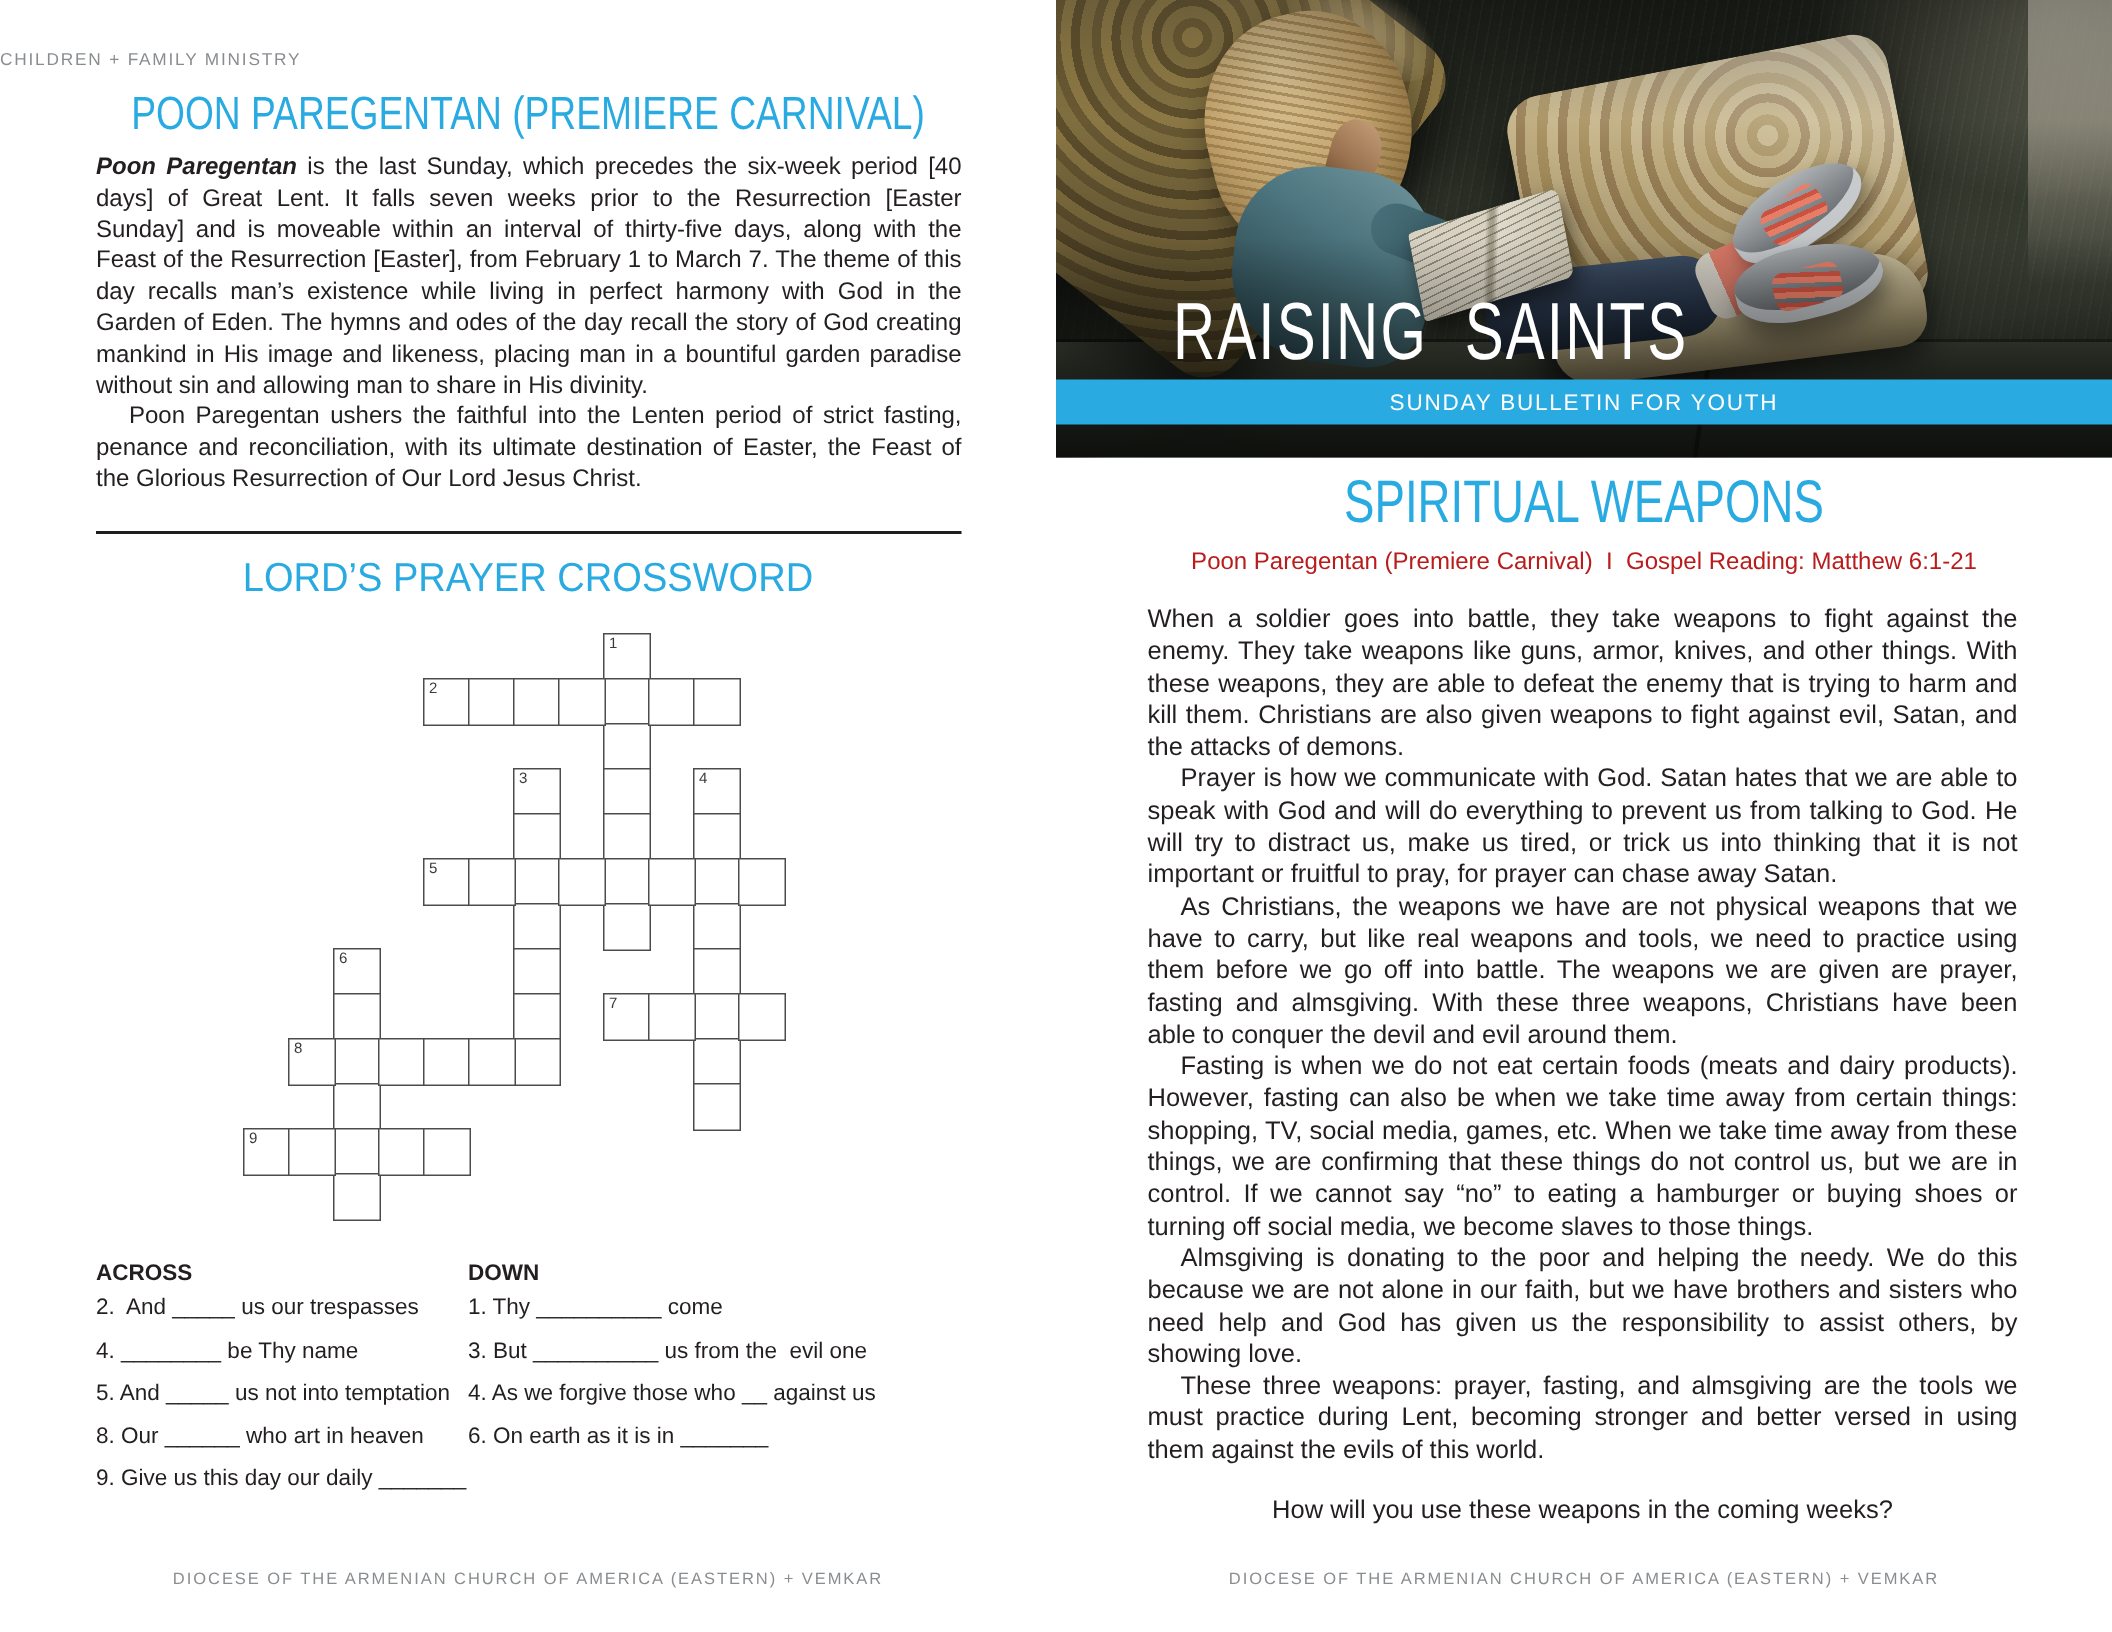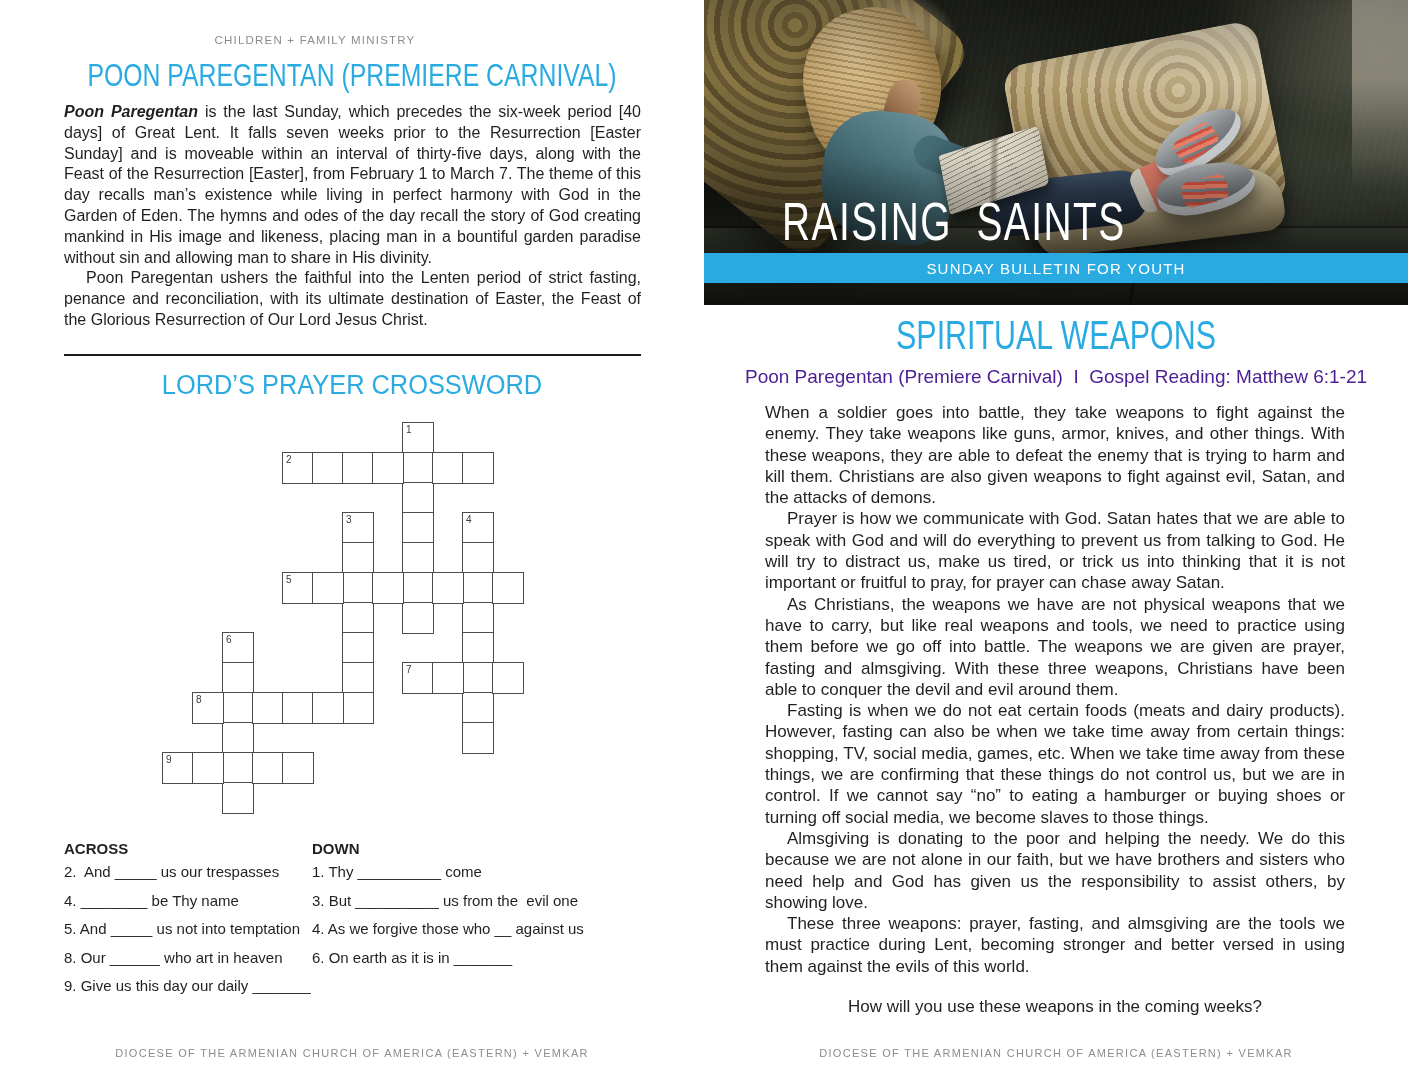--- a/index.html
+++ b/index.html
@@ -3,21 +3,21 @@
 <meta charset="utf-8">
 <style>
   html,body{margin:0;padding:0;background:#ffffff;}
   #canvas{position:relative;width:1408px;height:1088px;background:#ffffff;overflow:hidden;
           font-family:"Liberation Sans",sans-serif;color:#231f20;}
   .page{position:absolute;top:0;width:704px;height:1088px;}
   #page-left{left:0;}
   #page-right{left:704px;}
 
   
-  .eyebrow{position:absolute;top:34px;left:0;width:630px;text-align:center;
+  .eyebrow{position:absolute;top:34px;left:0;width:630px;text-align:left;
            font-size:11.5px;letter-spacing:1.2px;color:#8a8d90;}
   .l-title{position:absolute;top:60px;left:0;width:704px;text-align:center;
            font-size:31px;font-weight:400;color:#29abe2;line-height:1;
            transform:scaleX(0.80);transform-origin:50% 0;white-space:pre;}
   .l-body{position:absolute;top:102px;left:64px;width:577px;
           font-size:16px;line-height:20.8px;text-align:justify;}
   .l-body p{margin:0;}
   .p-indent{text-indent:22px;}
   .lead{font-weight:700;font-style:italic;}
   .rule{position:absolute;top:354px;left:64px;width:577px;height:0;
@@ -119,21 +119,21 @@
         transform:scaleX(0.72);transform-origin:left top;}
   .band{position:absolute;left:0;top:253px;width:704px;height:30px;background:#29abe2;}
   .band span{display:block;width:704px;text-align:center;line-height:31px;color:#ffffff;
         font-size:15px;letter-spacing:1.2px;white-space:pre;}
 
   
   .r-title{position:absolute;top:315px;left:0;width:704px;text-align:center;
         font-size:40px;font-weight:400;color:#29abe2;line-height:1;
         transform:scaleX(0.76);transform-origin:50% 0;white-space:pre;}
   .r-subtitle{position:absolute;top:366px;left:0;width:704px;text-align:center;
-        font-size:19px;font-weight:400;color:#4c1d95;white-space:pre;}
+        font-size:16px;font-weight:400;color:#b91c1c;white-space:pre;}
   .r-body{position:absolute;top:402px;left:61px;width:580px;
         font-size:17px;line-height:21.3px;text-align:justify;}
   .r-body p{margin:0;}
   .question{position:absolute;top:997px;left:61px;width:580px;text-align:center;font-size:17px;}
 </style>
 </head>
 <body>
 
 <div id="canvas">
 

